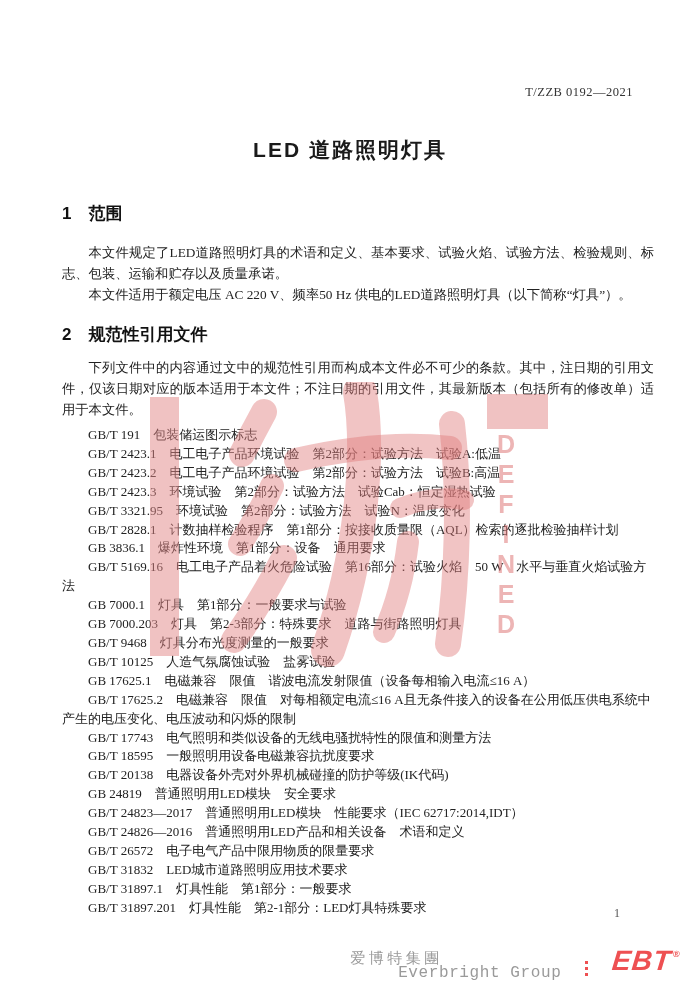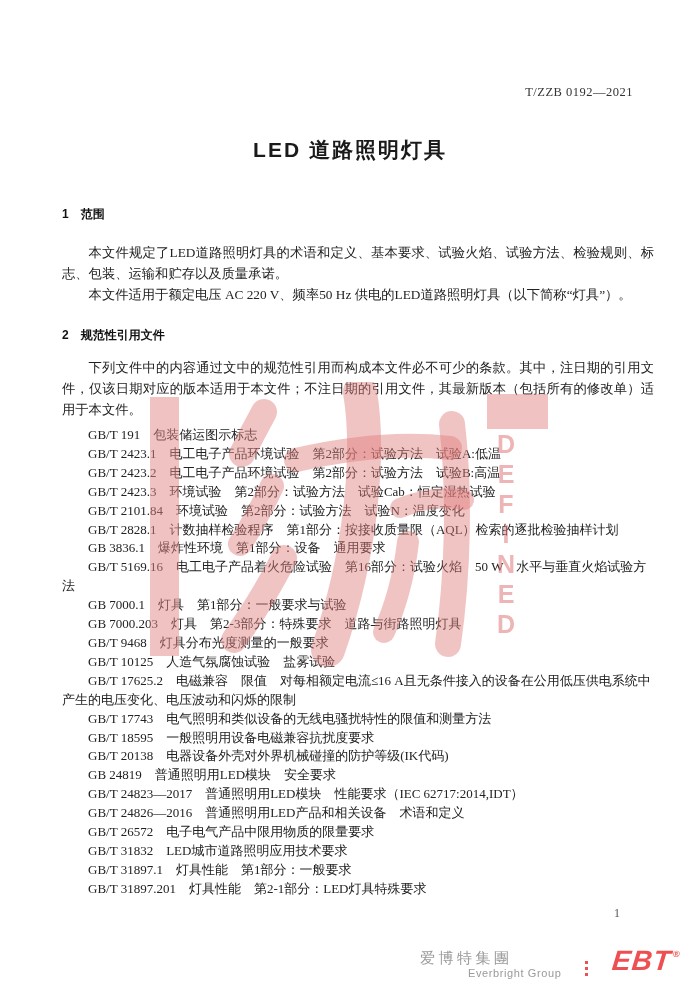--- a/index.html
+++ b/index.html
@@ -26,21 +26,21 @@
     letter-spacing:2px;
   }
   
   .content{
     position:absolute;left:62px;top:206px;width:592px;
     font-size:13.3px;line-height:21px;
     z-index:1;
   }
   .sec-heading{
     font-family:"Liberation Sans",sans-serif;
-    font-weight:bold;font-size:12px;color:#111;
+    font-weight:bold;font-size:17px;color:#111;
     margin:0 0 20px 0;line-height:16px;
   }
   .sec-heading.second{margin-top:22px;margin-bottom:14px;}
   .para{margin:0;text-indent:2em;text-align:justify;}
   .ref-list{margin-top:6px;font-size:13px;line-height:18.9px;}
   .ref-list p{margin:0;text-indent:2em;}
   
   .watermark{position:absolute;left:0;top:0;width:100%;height:100%;
     z-index:2;pointer-events:none;}
   .wm-bar-left{
@@ -73,22 +73,22 @@
   .footer-logo{
     position:absolute;right:22px;top:946px;
     display:flex;align-items:center;gap:24px;z-index:1;
   }
   .group-names{display:flex;flex-direction:column;align-items:flex-start;}
   .group-name-cn{
     font-size:15px;letter-spacing:3.5px;color:#9a9a9a;line-height:17px;
     font-family:"Liberation Serif",serif;
   }
   .group-name-en{
-    font-size:11px;letter-spacing:0.6px;color:#9a9a9a;line-height:12px;
-    font-family:Liberation Sans, sans-serif;
+    font-size:16px;letter-spacing:0.6px;color:#9a9a9a;line-height:12px;
+    font-family:Liberation Mono, monospace;
     padding-left:48px;
   }
   .sep-dots{display:flex;flex-direction:column;gap:3px;margin-top:8px;}
   .sep-dots .dot{width:3px;height:3px;background:#ee5052;}
   .ebt-logo{
     font-family:"Liberation Sans",sans-serif;
     font-weight:900;font-style:italic;
     font-size:28px;color:#ee5052;letter-spacing:1px;
     transform:skewX(-6deg);line-height:30px;
     position:relative;
@@ -115,28 +115,29 @@
     <p class="para">本文件适用于额定电压 AC 220 V、频率50 Hz 供电的LED道路照明灯具（以下简称“灯具”）。</p>
 
     <p class="sec-heading second">2　规范性引用文件</p>
     <p class="para">下列文件中的内容通过文中的规范性引用而构成本文件必不可少的条款。其中，注日期的引用文件，仅该日期对应的版本适用于本文件；不注日期的引用文件，其最新版本（包括所有的修改单）适用于本文件。</p>
 
     <div class="ref-list">
       <p>GB/T 191　包装储运图示标志</p>
       <p>GB/T 2423.1　电工电子产品环境试验　第2部分：试验方法　试验A:低温</p>
       <p>GB/T 2423.2　电工电子产品环境试验　第2部分：试验方法　试验B:高温</p>
       <p>GB/T 2423.3　环境试验　第2部分：试验方法　试验Cab：恒定湿热试验</p>
-      <p>GB/T 2101.84　环境试验　第2部分：试验方法　试验N：温度变化</p>
+      <p>GB/T 3321.95　环境试验　第2部分：试验方法　试验N：温度变化</p>
       <p>GB/T 2828.1　计数抽样检验程序　第1部分：按接收质量限（AQL）检索的逐批检验抽样计划</p>
       <p>GB 3836.1　爆炸性环境　第1部分：设备　通用要求</p>
       <p>GB/T 5169.16　电工电子产品着火危险试验　第16部分：试验火焰　50 W　水平与垂直火焰试验方法</p>
       <p>GB 7000.1　灯具　第1部分：一般要求与试验</p>
       <p>GB 7000.203　灯具　第2-3部分：特殊要求　道路与街路照明灯具</p>
       <p>GB/T 9468　灯具分布光度测量的一般要求</p>
       <p>GB/T 10125　人造气氛腐蚀试验　盐雾试验</p>
+      <p>GB 17625.1　电磁兼容　限值　谐波电流发射限值（设备每相输入电流≤16 A）</p>
       <p>GB/T 17625.2　电磁兼容　限值　对每相额定电流≤16 A且无条件接入的设备在公用低压供电系统中产生的电压变化、电压波动和闪烁的限制</p>
       <p>GB/T 17743　电气照明和类似设备的无线电骚扰特性的限值和测量方法</p>
       <p>GB/T 18595　一般照明用设备电磁兼容抗扰度要求</p>
       <p>GB/T 20138　电器设备外壳对外界机械碰撞的防护等级(IK代码)</p>
       <p>GB 24819　普通照明用LED模块　安全要求</p>
       <p>GB/T 24823—2017　普通照明用LED模块　性能要求（IEC 62717:2014,IDT）</p>
       <p>GB/T 24826—2016　普通照明用LED产品和相关设备　术语和定义</p>
       <p>GB/T 26572　电子电气产品中限用物质的限量要求</p>
       <p>GB/T 31832　LED城市道路照明应用技术要求</p>
       <p>GB/T 31897.1　灯具性能　第1部分：一般要求</p>

